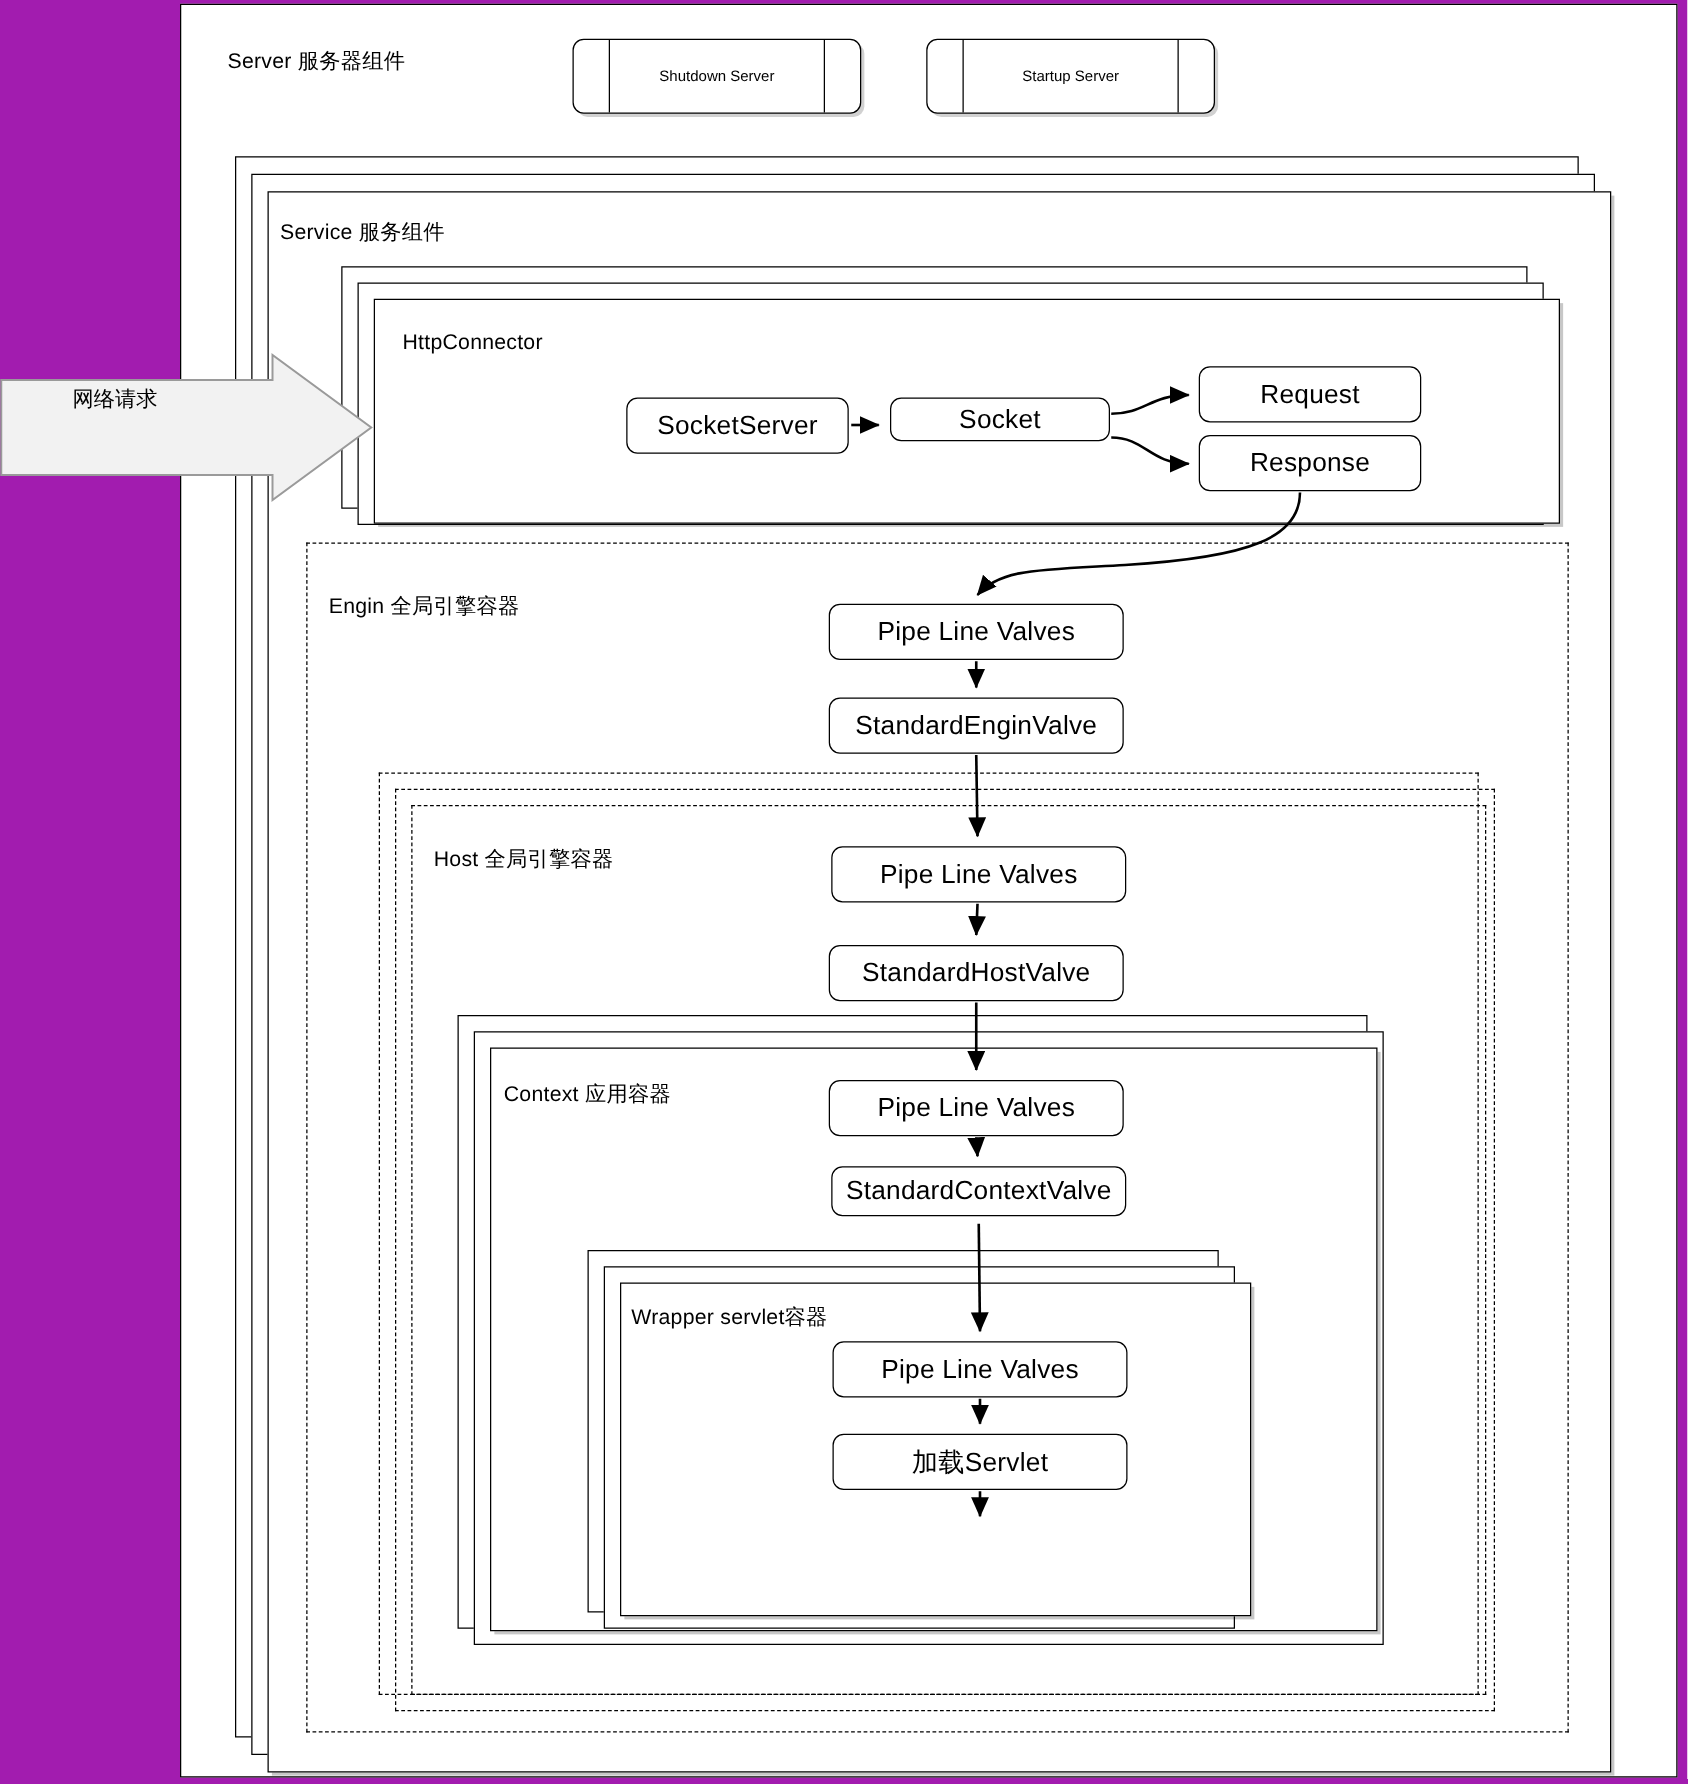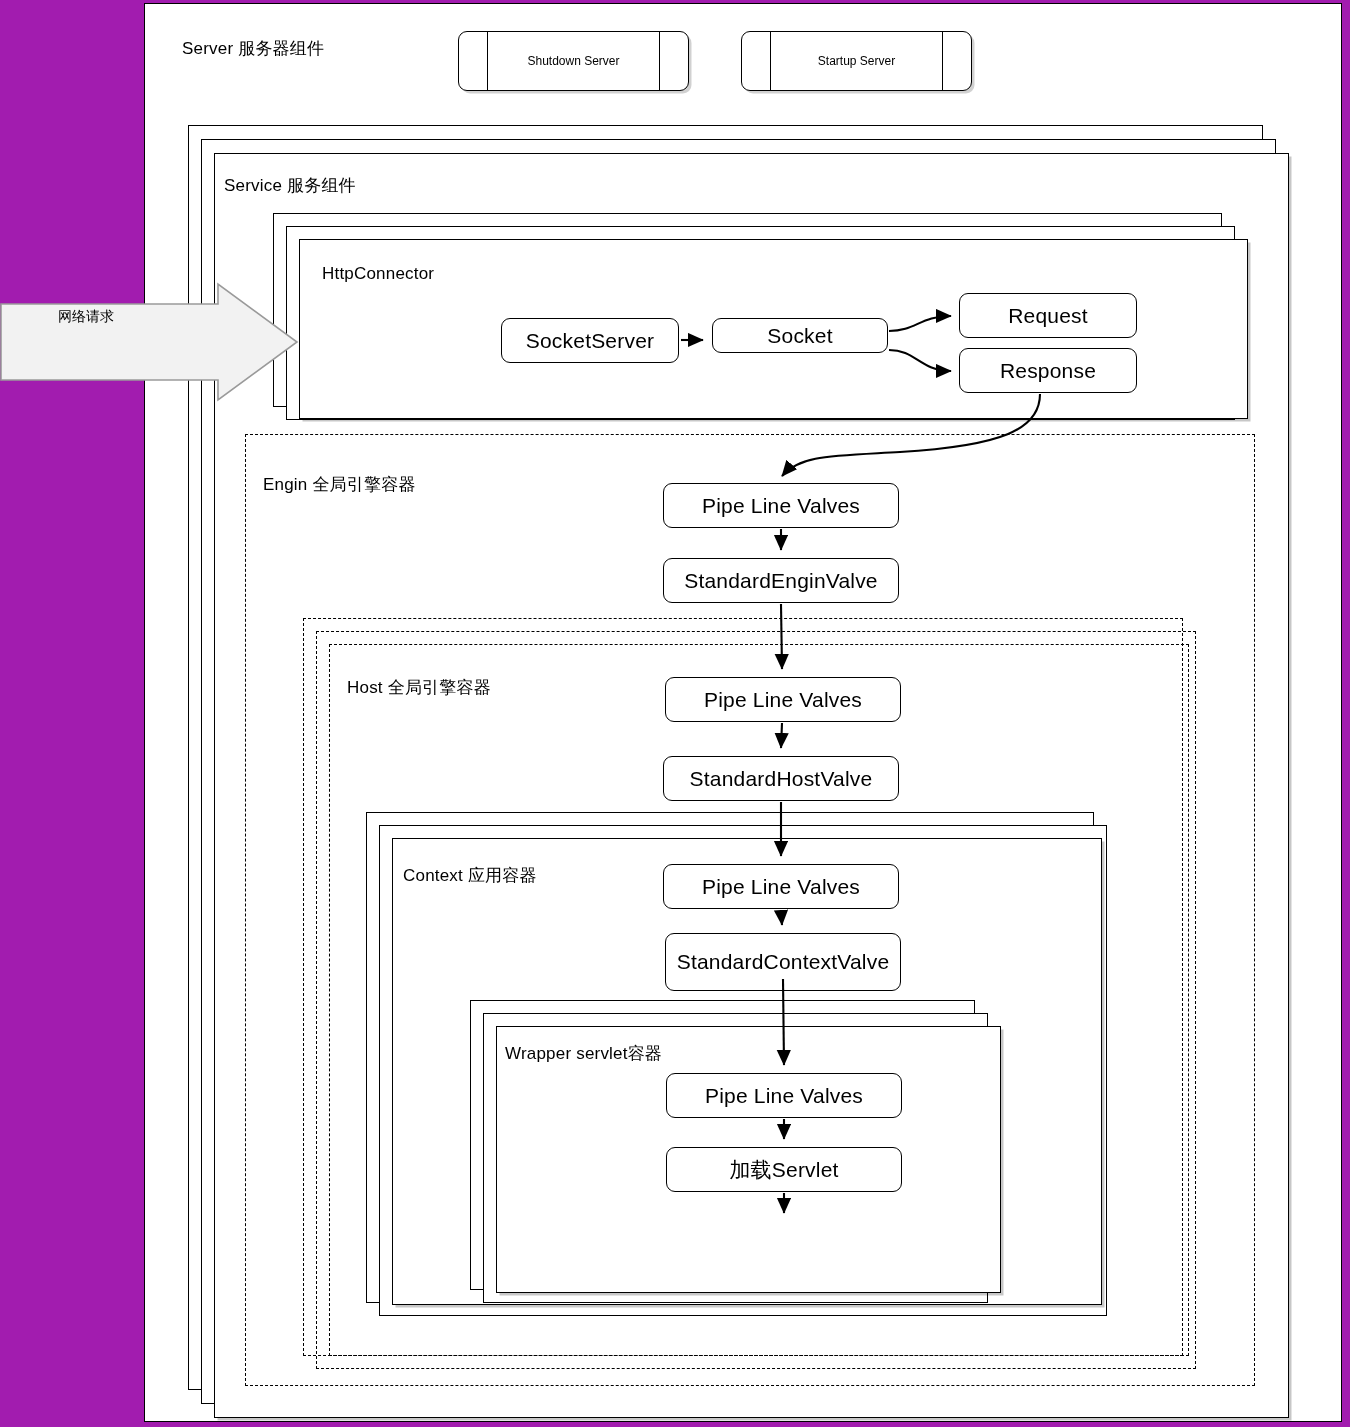--- a/index.html
+++ b/index.html
@@ -92,21 +92,21 @@
   }
   
   #reqarrow{
     position:absolute;
     left:0;top:282px;
     width:300px;height:120px;
   }
   .reqlabel{
     position:absolute;
     left:58px;top:308px;
-    font-size:14px;
+    font-size:17px;
     color:#000000;
     white-space:nowrap;
   }
 </style>
 </head>
 <body>
 
 <div id="canvas">
 
   <div class="frame" style="left:144px;top:3px;width:1198px;height:1419px;"></div>
@@ -176,21 +176,21 @@
 
   <div class="frame ghost" style="left:366px;top:812px;width:728px;height:491px;"></div>
   <div class="frame ghost" style="left:379px;top:825px;width:728px;height:491px;"></div>
   <div class="frame ghost shadow" style="left:392px;top:838px;width:710px;height:467px;"></div>
 
   <div class="caption" style="left:403px;top:864px;">Context 应用容器</div>
 
   <div class="node" style="left:663px;top:864px;width:236px;height:45px;">
     <span>Pipe Line Valves</span>
   </div>
-  <div class="node" style="left:665px;top:933px;width:236px;height:58px;">
+  <div class="node" style="left:665px;top:933px;width:236px;height:40px;">
     <span>StandardContextValve</span>
   </div>
 
   <div class="frame ghost" style="left:470px;top:1000px;width:505px;height:290px;"></div>
   <div class="frame ghost" style="left:483px;top:1013px;width:505px;height:290px;"></div>
   <div class="frame ghost shadow" style="left:496px;top:1026px;width:505px;height:267px;"></div>
 
   <div class="caption" style="left:505px;top:1042px;">Wrapper servlet容器</div>
 
   <div class="node" style="left:666px;top:1073px;width:236px;height:45px;">

